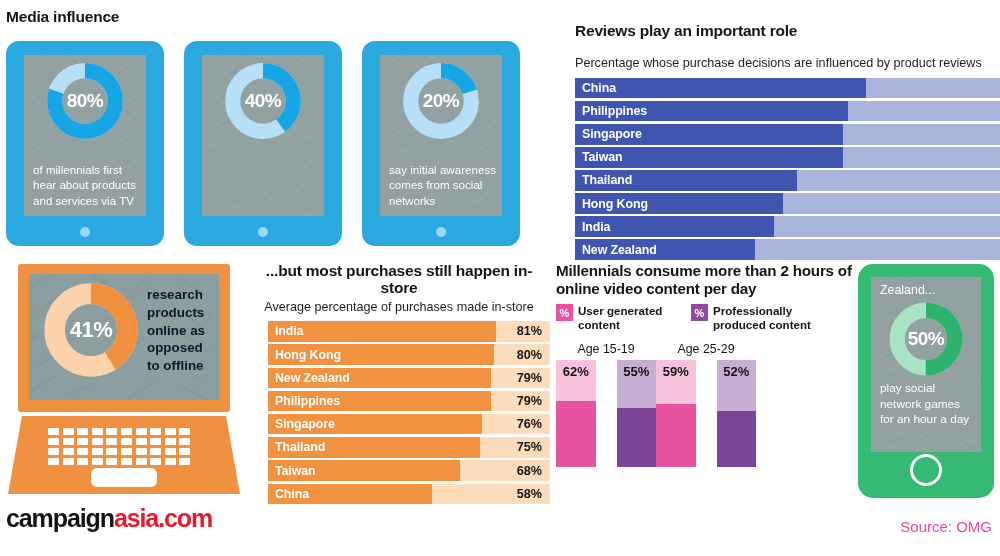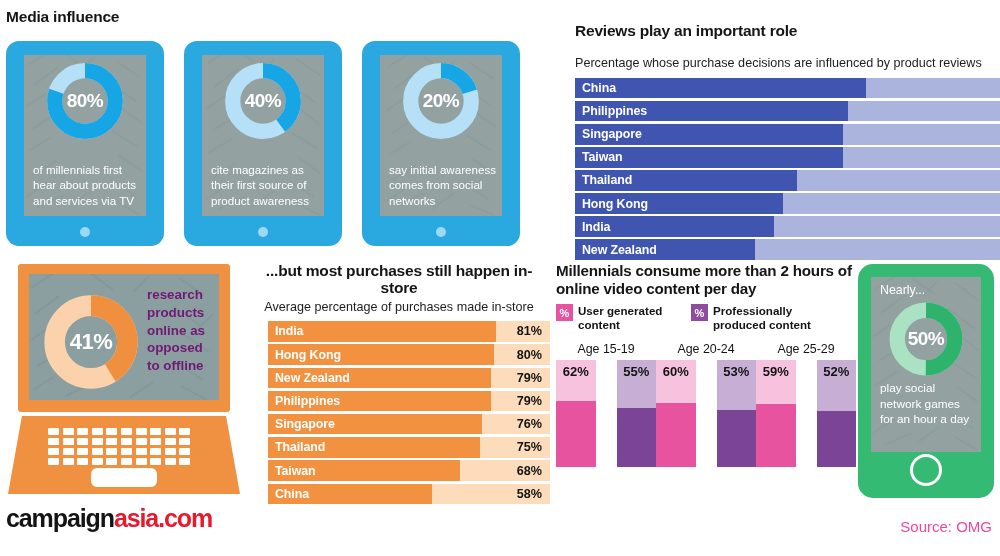--- a/index.html
+++ b/index.html
@@ -33,22 +33,22 @@
   .rfill{position:absolute;left:0;top:0;height:100%;background:#4055b0;}
   .rname{position:absolute;left:7px;top:0;height:100%;display:flex;align-items:center;color:#fff;
       font-weight:bold;font-size:12.4px;letter-spacing:-0.1px;z-index:3;}
   .rval{position:absolute;right:8px;top:0;height:100%;display:flex;align-items:center;color:#141414;
       font-weight:bold;font-size:12.6px;z-index:3;}
 
   
   #laptop{position:absolute;left:4px;top:262px;width:240px;height:235px;}
   .lapscreen{position:absolute;left:14px;top:2px;width:212px;height:148px;background:#f09141;border-radius:3px;}
   .lapinner{position:absolute;left:11px;top:10px;right:11px;bottom:12px;background:#8b9ea0;overflow:hidden;}
-  .lapdonut{position:absolute;left:14px;top:20px;width:96px;height:96px;}
-  .laptext{position:absolute;left:118px;top:12px;right:4px;color:#701a75;font-weight:bold;font-size:13.4px;line-height:1.33;}
+  .lapdonut{position:absolute;left:14px;top:8px;width:96px;height:96px;}
+  .laptext{position:absolute;left:118px;top:12px;right:4px;color:#0f172a;font-weight:bold;font-size:13.4px;line-height:1.33;}
   .lapbase{position:absolute;left:4px;top:154px;width:232px;height:78px;background:#f09141;
       clip-path:polygon(6% 0,94% 0,100% 100%,0% 100%);}
   .keys{position:absolute;left:40px;top:12px;width:158px;}
   .keyrow{display:flex;gap:3.6px;margin-bottom:3.6px;}
   .key{width:11px;height:6.5px;background:#fff;border-radius:1px;}
   .trackpad{position:absolute;left:50%;margin-left:-33px;top:52px;width:66px;height:19px;background:#fff;border-radius:6px;}
 
   
   #instore{position:absolute;left:248px;top:262px;width:302px;}
   .orow{position:relative;height:20.5px;margin-bottom:2.7px;background:#fcdcbb;overflow:hidden;}
@@ -128,21 +128,20 @@
                    M42 0 L64 16 M50 152 L72 136 M16 154 L42 142 M72 4 L58 20"></path>
         </g>
       </svg>
       <div class="donutwrap">
         <svg viewBox="0 0 42 42">
           <circle cx="21" cy="21" r="15.9" fill="none" stroke="#b5e0f7" stroke-width="8"></circle>
           <circle class="arc" cx="21" cy="21" r="15.9" fill="none" stroke="#16a6e6" stroke-width="8" stroke-dasharray="40 60" transform="rotate(-90 21 21)"></circle>
         </svg>
         <div class="donutlabel">40%</div>
       </div>
-      <div class="cap">cite magazines as their first source of product awareness</div>
     </div>
     <div class="home"></div>
   </div>
 
   <div class="tablet t3">
     <div class="screen">
       <svg class="tex" viewBox="0 0 122 161" preserveAspectRatio="none">
         <g stroke="#889898" stroke-width="1.6" fill="none">
           <path d="M8 12 L30 -2 M14 34 L38 16 M6 56 L26 42 M12 78 L34 64 M8 100 L32 86 M14 124 L36 110 M6 146 L28 132
                    M90 8 L114 24 M84 32 L110 50 M94 56 L116 72 M86 80 L112 96 M92 104 L116 120 M84 128 L108 144 M90 150 L114 160
@@ -354,35 +353,20 @@
             <div class="val">62%</div>
           </div>
           <div class="abar">
             <div class="bg" style="background:#c6aed4;"></div>
             <div class="fill" style="background: rgb(123, 68, 151); height: 55%;"></div>
             <div class="val">55%</div>
           </div>
         </div>
       </div>
       <div class="agegrp">
-        <div class="agelbl">Age 20-24</div>
-        <div class="agebars">
-          <div class="abar">
-            <div class="bg" style="background:#f7c2dd;"></div>
-            <div class="fill" style="background: rgb(232, 83, 159); height: 60%;"></div>
-            <div class="val">60%</div>
-          </div>
-          <div class="abar">
-            <div class="bg" style="background:#c6aed4;"></div>
-            <div class="fill" style="background: rgb(123, 68, 151); height: 53%;"></div>
-            <div class="val">53%</div>
-          </div>
-        </div>
-      </div>
-      <div class="agegrp">
         <div class="agelbl">Age 25-29</div>
         <div class="agebars">
           <div class="abar">
             <div class="bg" style="background:#f7c2dd;"></div>
             <div class="fill" style="background: rgb(232, 83, 159); height: 59%;"></div>
             <div class="val">59%</div>
           </div>
           <div class="abar">
             <div class="bg" style="background:#c6aed4;"></div>
             <div class="fill" style="background: rgb(123, 68, 151); height: 52%;"></div>
@@ -395,21 +379,21 @@
 
   <div id="phone">
     <div class="screen">
       <svg class="tex" viewBox="0 0 110 175" preserveAspectRatio="none">
         <g stroke="#889898" stroke-width="1.6" fill="none">
           <path d="M4 12 L26 -2 M10 36 L34 18 M2 60 L22 46 M8 84 L30 70 M4 108 L28 94 M10 132 L32 118 M2 156 L24 142
                    M84 6 L108 24 M78 32 L104 52 M88 58 L108 74 M80 84 L106 102 M86 110 L108 126 M78 136 L102 152 M84 160 L108 174
                    M40 0 L62 16 M46 166 L68 150 M14 168 L40 156 M66 4 L52 20"></path>
         </g>
       </svg>
-      <div class="nearly">Nearly...</div>
+      <div class="nearly">Zealand...</div>
       <div class="donutwrap">
         <svg viewBox="0 0 42 42">
           <circle cx="21" cy="21" r="15.9" fill="none" stroke="#a9e3c4" stroke-width="8.5"></circle>
           <circle class="arc" cx="21" cy="21" r="15.9" fill="none" stroke="#2db36c" stroke-width="8.5" stroke-dasharray="50 50" transform="rotate(-90 21 21)"></circle>
         </svg>
         <div class="donutlabel">50%</div>
       </div>
       <div class="cap">play social network games for an hour a day</div>
     </div>
     <div class="hbtn"></div>

